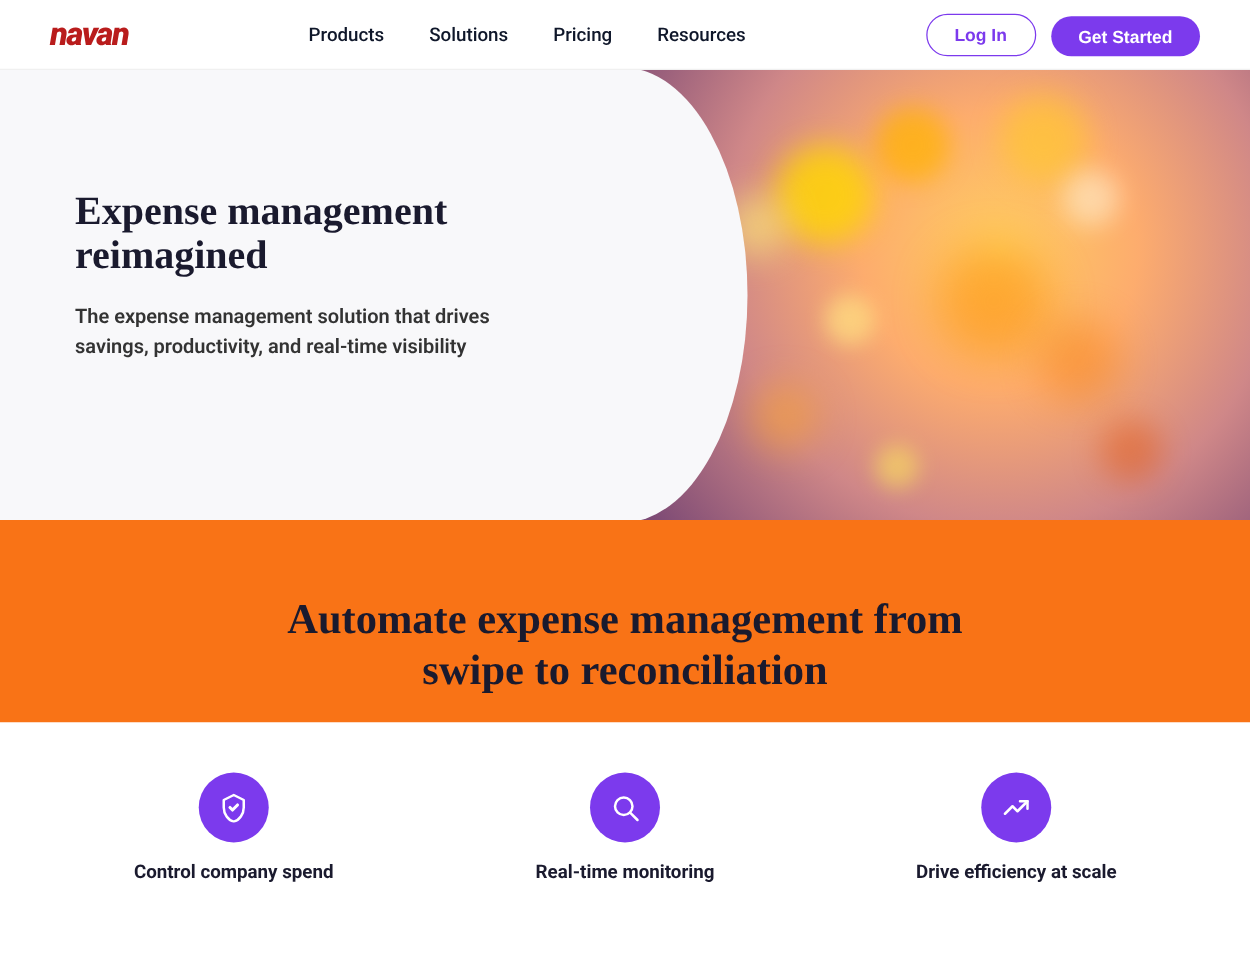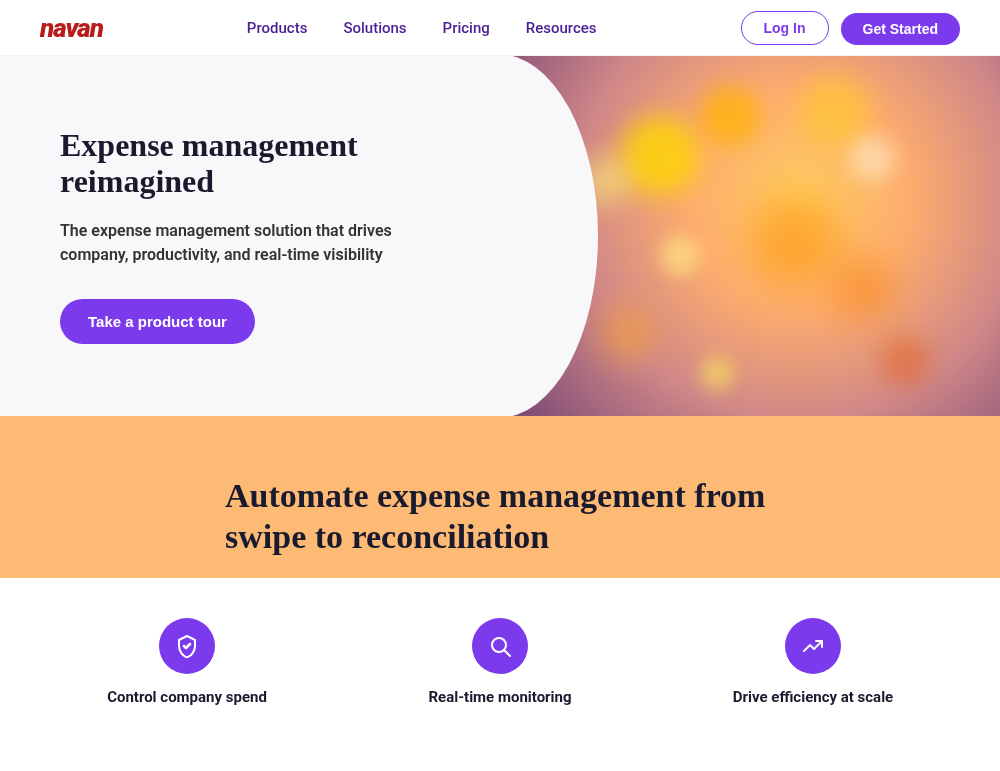--- a/index.html
+++ b/index.html
@@ -42,21 +42,21 @@
 
     .navbar-nav {
       display: flex;
       align-items: center;
       gap: 36px;
       list-style: none;
     }
 
     .navbar-nav li a {
       text-decoration: none;
-      color: #4c1d95;
+      color: #0f172a;
       font-size: 15px;
       font-weight: 500;
     }
 
     .navbar-actions {
       display: flex;
       align-items: flex-end;
       gap: 12px;
     }
 
@@ -162,21 +162,22 @@
       bottom: -2px;
       width: 120px;
       background: #f8f8fa;
       clip-path: ellipse(100px 50% at 0% 50%);
       z-index: 3;
     }
 
     
     .section-automate {
       padding: 60px 40px 20px;
-      background: #fdba74;
+      text-align: center;
+      background: #f97316;
     }
 
     .section-automate-title {
       font-size: 34px;
       font-weight: 800;
       color: #1a1a2e;
       line-height: 1.2;
       max-width: 550px;
       margin: 0 auto;
       font-family: Georgia, 'Times New Roman', serif;
@@ -254,22 +255,21 @@
   </ul>
   <div class="navbar-actions">
     <button class="btn-login">Log In</button>
     <button class="btn-get-started">Get Started</button>
   </div>
 </nav>
 
 <section class="hero">
   <div class="hero-content">
     <h1 class="hero-title">Expense management reimagined</h1>
-    <p class="hero-subtitle">The expense management solution that drives company, productivity, and real-time visibility</p>
-    <button class="btn-tour">Take a product tour</button>
+    <p class="hero-subtitle">The expense management solution that drives savings, productivity, and real-time visibility</p>
   </div>
   <div class="hero-image">
     <div class="hero-image-overlay">
 
       <div class="bokeh" style="width:80px;height:80px;background:#ffd700;top:60px;left:120px;opacity:0.8;filter:blur(12px);"></div>
       <div class="bokeh" style="width:60px;height:60px;background:#ffb300;top:30px;left:200px;opacity:0.7;filter:blur(10px);"></div>
       <div class="bokeh" style="width:50px;height:50px;background:#fff176;top:100px;left:80px;opacity:0.6;filter:blur(14px);"></div>
       <div class="bokeh" style="width:90px;height:90px;background:#ff8f00;top:140px;left:250px;opacity:0.5;filter:blur(18px);"></div>
       <div class="bokeh" style="width:40px;height:40px;background:#ffe082;top:180px;left:160px;opacity:0.7;filter:blur(8px);"></div>
       <div class="bokeh" style="width:70px;height:70px;background:#ffca28;top:20px;left:300px;opacity:0.6;filter:blur(12px);"></div>

